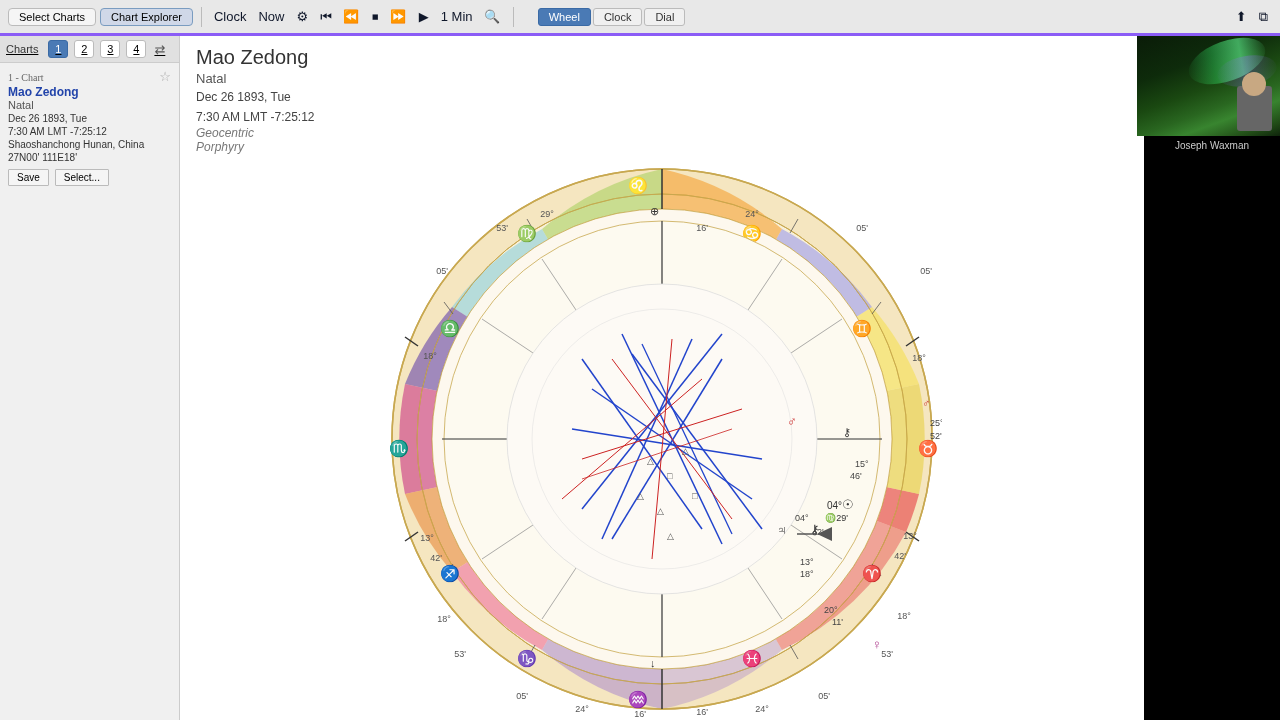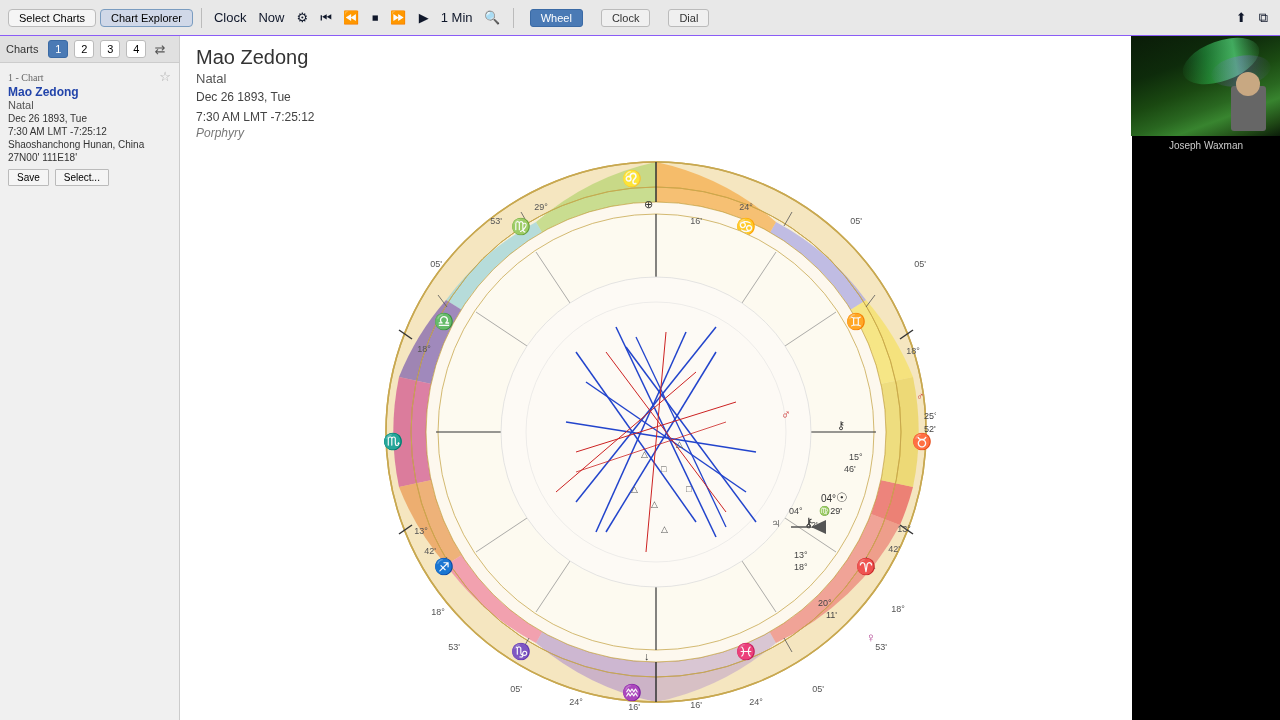--- a/index.html
+++ b/index.html
@@ -14,21 +14,21 @@
     }
 
     
     .toolbar {
       background: #e8e8e8;
       height: 36px;
       display: flex;
       align-items: center;
       padding: 0 8px;
       gap: 4px;
-      border-bottom: 1px solid #8b5cf6;
+      border-bottom: 3px solid #8b5cf6;
       flex-shrink: 0;
     }
     .toolbar-btn {
       background: #f5f5f5;
       border: 1px solid #bbb;
       border-radius: 4px;
       padding: 2px 10px;
       font-size: 11px;
       cursor: pointer;
       white-space: nowrap;
@@ -41,22 +41,22 @@
     .toolbar-icon-btn {
       background: none;
       border: none;
       cursor: pointer;
       font-size: 13px;
       color: #0f172a;
       padding: 2px 4px;
     }
     .view-tabs {
       display: flex;
-      margin-left: 8px;
-      gap: 18px;
+      margin-left: 16px;
+      gap: 2px;
     }
     .view-tab {
       padding: 2px 10px;
       font-size: 11px;
       cursor: pointer;
       border-radius: 3px;
       border: 1px solid transparent;
     }
     .view-tab.active {
       background: #4a7ab5;
@@ -86,20 +86,21 @@
       flex-direction: column;
       flex-shrink: 0;
     }
     .chart-tabs {
       display: flex;
       align-items: center;
       padding: 4px 6px;
       gap: 6px;
       background: #e0e0e0;
       border-bottom: 1px solid #ccc;
+      text-decoration: underline;
     }
     .chart-tab-label { font-size: 11px; color: #333; margin-right: 4px; }
     .chart-tab-num {
       width: 20px;
       height: 18px;
       font-size: 11px;
       border: 1px solid #bbb;
       border-radius: 3px;
       background: #fff;
       display: flex;
@@ -172,21 +173,21 @@
     .wheel-container {
       flex: 1;
       display: flex;
       align-items: center;
       justify-content: center;
       position: relative;
     }
 
     
     .video-panel {
-      width: 148px;
+      width: 136px;
       background: #000;
       flex-shrink: 0;
       display: flex;
       flex-direction: column;
       align-items: center;
     }
     .video-feed {
       width: 150px;
       height: 100px;
       background: linear-gradient(135deg, #0a2a0a 0%, #1a3a1a 40%, #2a5a2a 70%, #153015 100%);
@@ -263,20 +264,21 @@
       </div>
     </div>
   </div>
 
   <div class="chart-area">
     <div class="chart-detail-header">
       <div class="chart-title">Mao Zedong</div>
       <div class="chart-subtitle">Natal</div>
       <div class="chart-detail-info">Dec 26 1893, Tue</div>
       <div class="chart-detail-info">7:30 AM LMT -7:25:12</div>
+      <div class="chart-style-info">Geocentric</div>
       <div class="chart-style-info">Porphyry</div>
     </div>
 
     <div class="wheel-container">
 
       <svg class="astro-wheel" viewBox="0 0 560 560">
 
         <circle cx="280" cy="280" r="270" fill="#f5e6c0" stroke="#c8a850" stroke-width="1.5"></circle>
 
         <circle cx="280" cy="280" r="245" fill="#f8f0d8" stroke="#c8a850" stroke-width="1"></circle>

